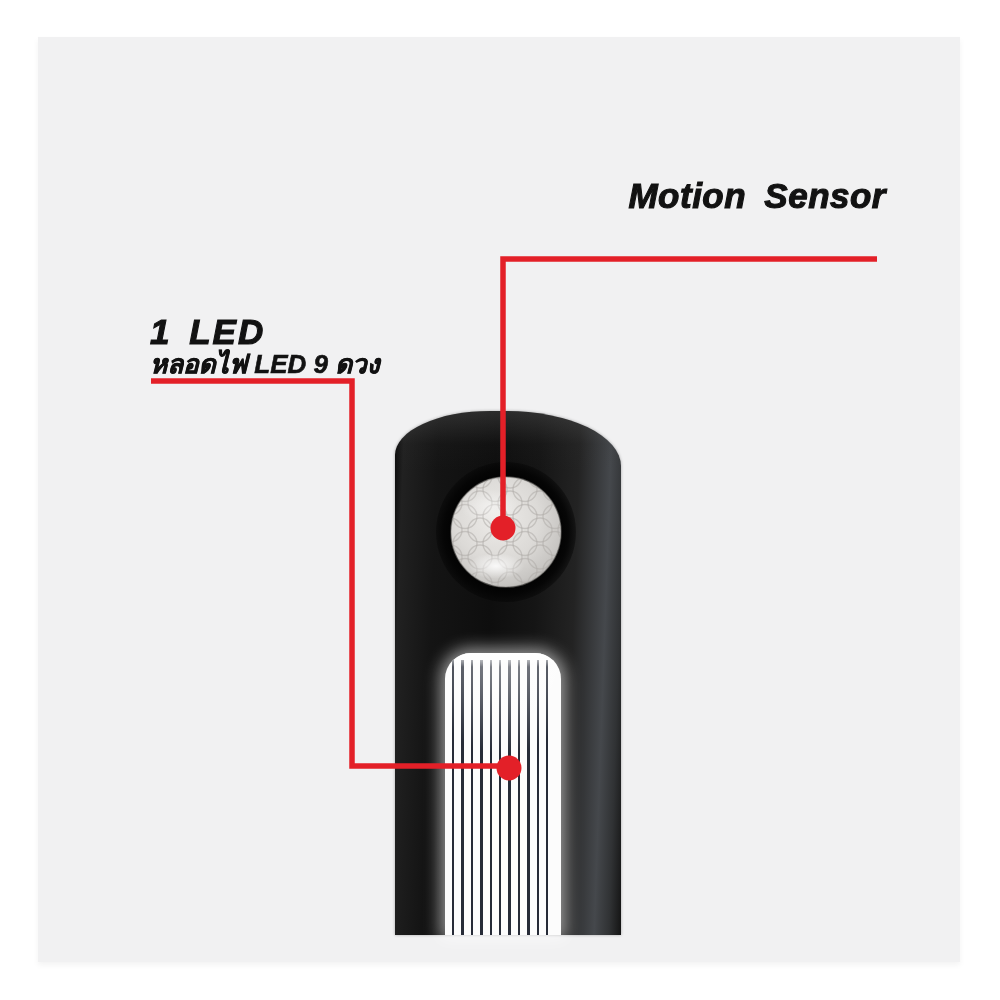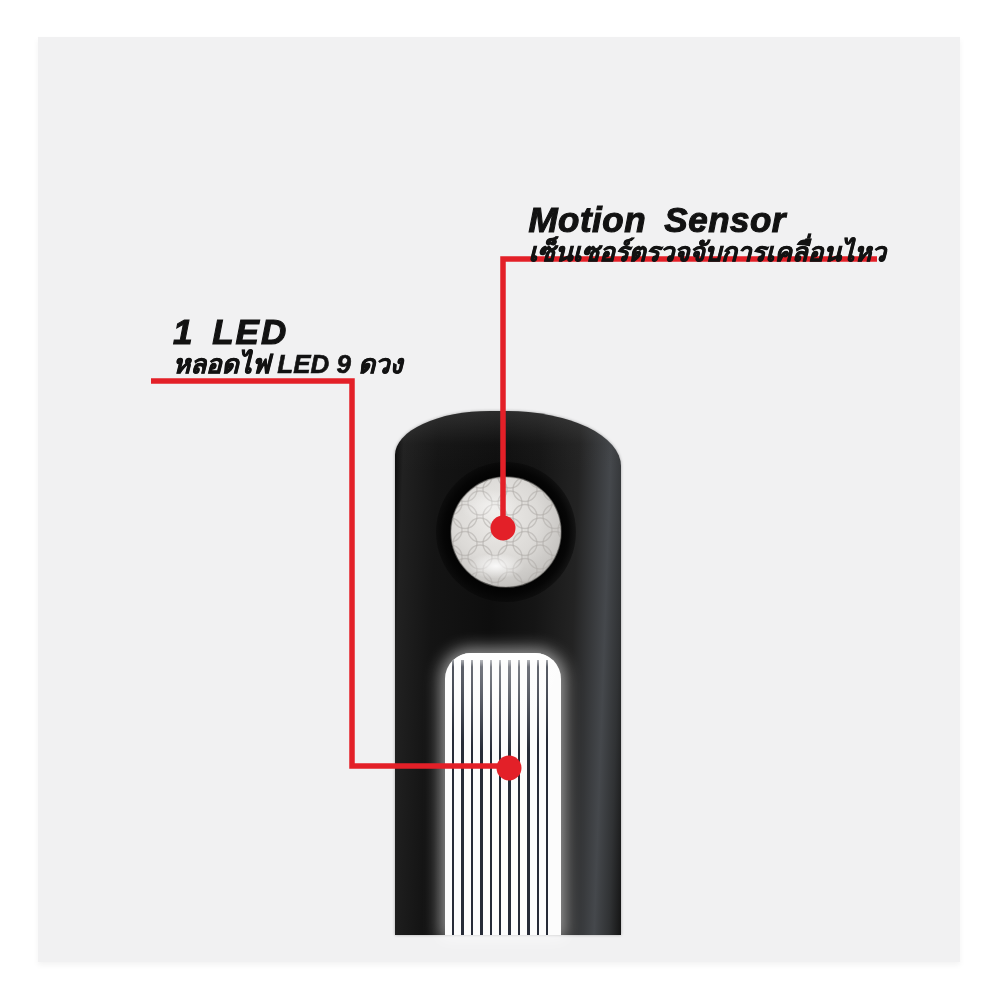--- a/index.html
+++ b/index.html
@@ -68,22 +68,22 @@
   .label .title{
     font-style:italic;font-weight:bold;font-size:35px;line-height:1.0;
     letter-spacing:0.5px;word-spacing:8px;
     -webkit-text-stroke:1.1px currentColor;
   }
   .label .subtitle{
     font-style:italic;font-weight:bold;font-size:26px;line-height:1.15;
     margin-top:1px;
     -webkit-text-stroke:0.6px currentColor;
   }
-  .label-motion{top:202px;right:114px;text-align:left;}
-  .label-led{top:314px;left:150px;text-align:left;margin-left:23px;}
+  .label-motion{top:178px;right:114px;text-align:right;}
+  .label-led{top:314px;left:150px;text-align:left;}
   .label-led .title{letter-spacing:2px;word-spacing:6px;}
 </style>
 </head>
 <body>
 
 <div class="stage">
 
   <div class="panel"></div>
 
   <div class="device">
@@ -135,21 +135,20 @@
     <g fill="none" stroke="#e32028" stroke-width="5.5" stroke-linejoin="miter">
       <polyline points="877,259 503,259 503,522"></polyline>
       <polyline points="151,381 352,381 352,766 505,766"></polyline>
     </g>
     <circle cx="503" cy="528" r="12.5" fill="#e32028"></circle>
     <circle cx="509" cy="768" r="12.5" fill="#e32028"></circle>
   </svg>
 
   <div class="label label-motion">
     <div class="title">Motion Sensor</div>
-    <div class="subtitle">เซ็นเซอร์ตรวจจับการเคลื่อนไหว</div>
   </div>
 
   <div class="label label-led">
     <div class="title">1 LED</div>
     <div class="subtitle">หลอดไฟ LED 9 ดวง</div>
   </div>
 
 </div>
 
 </body></html>

